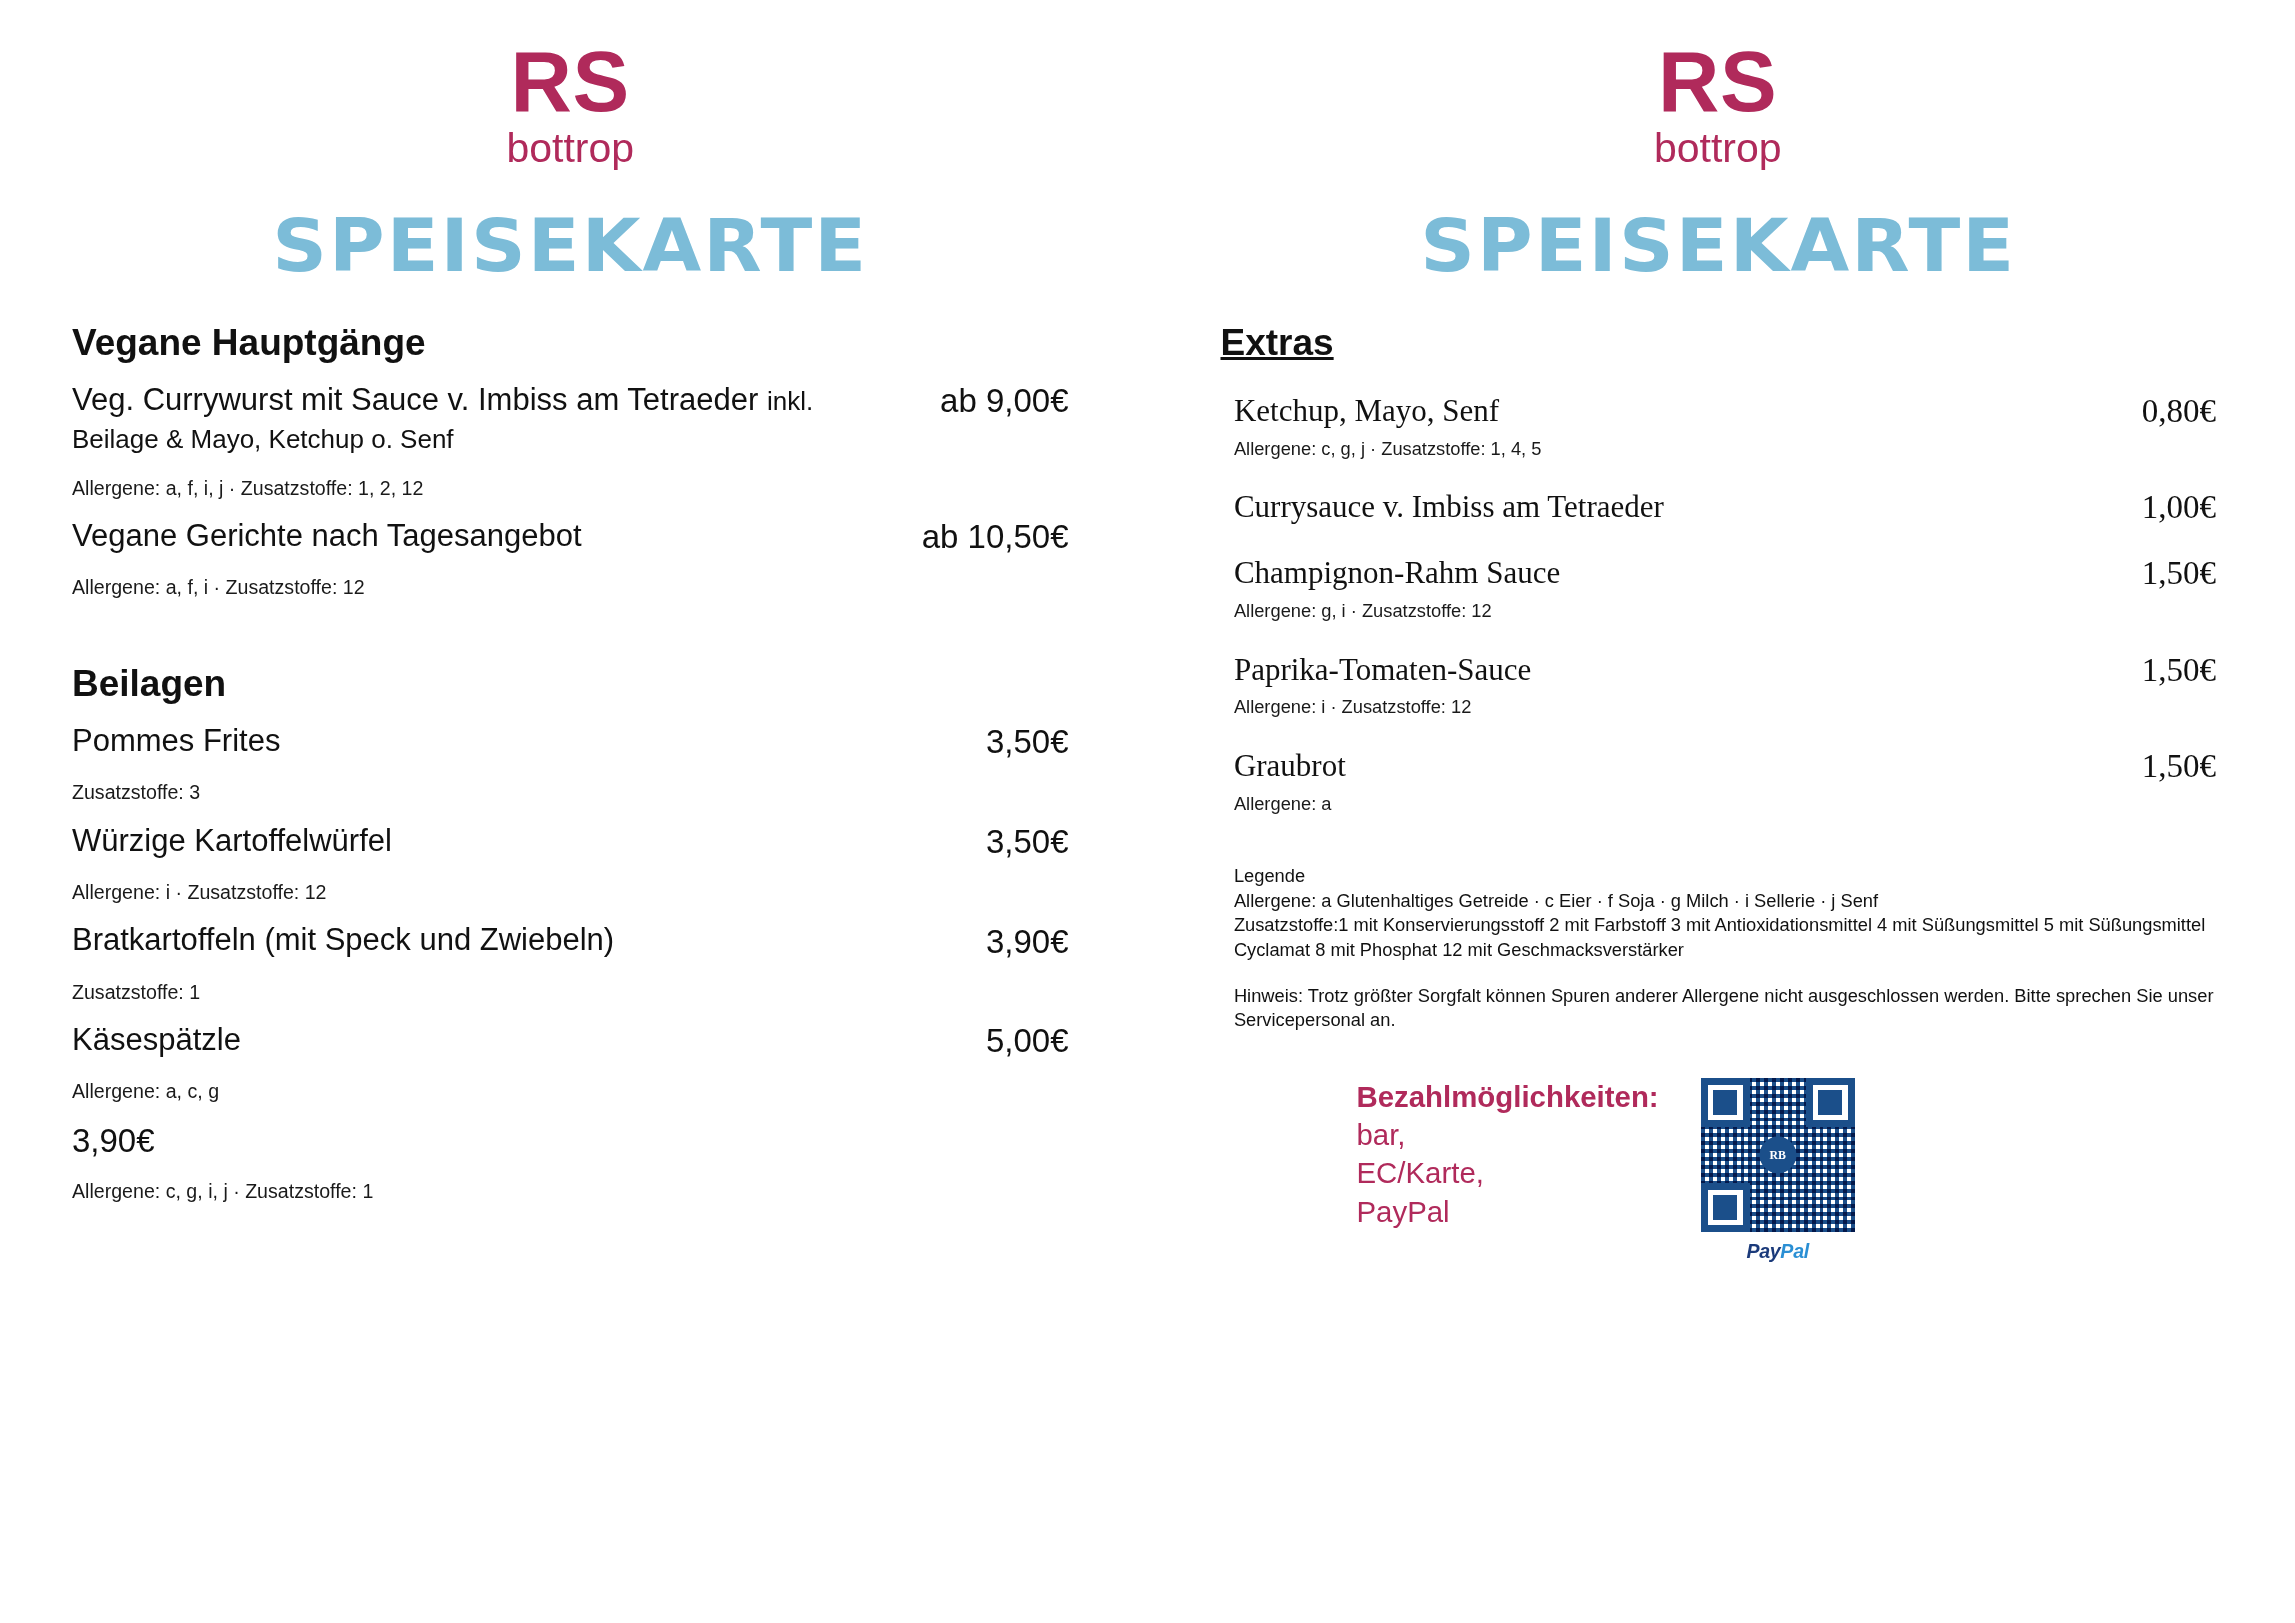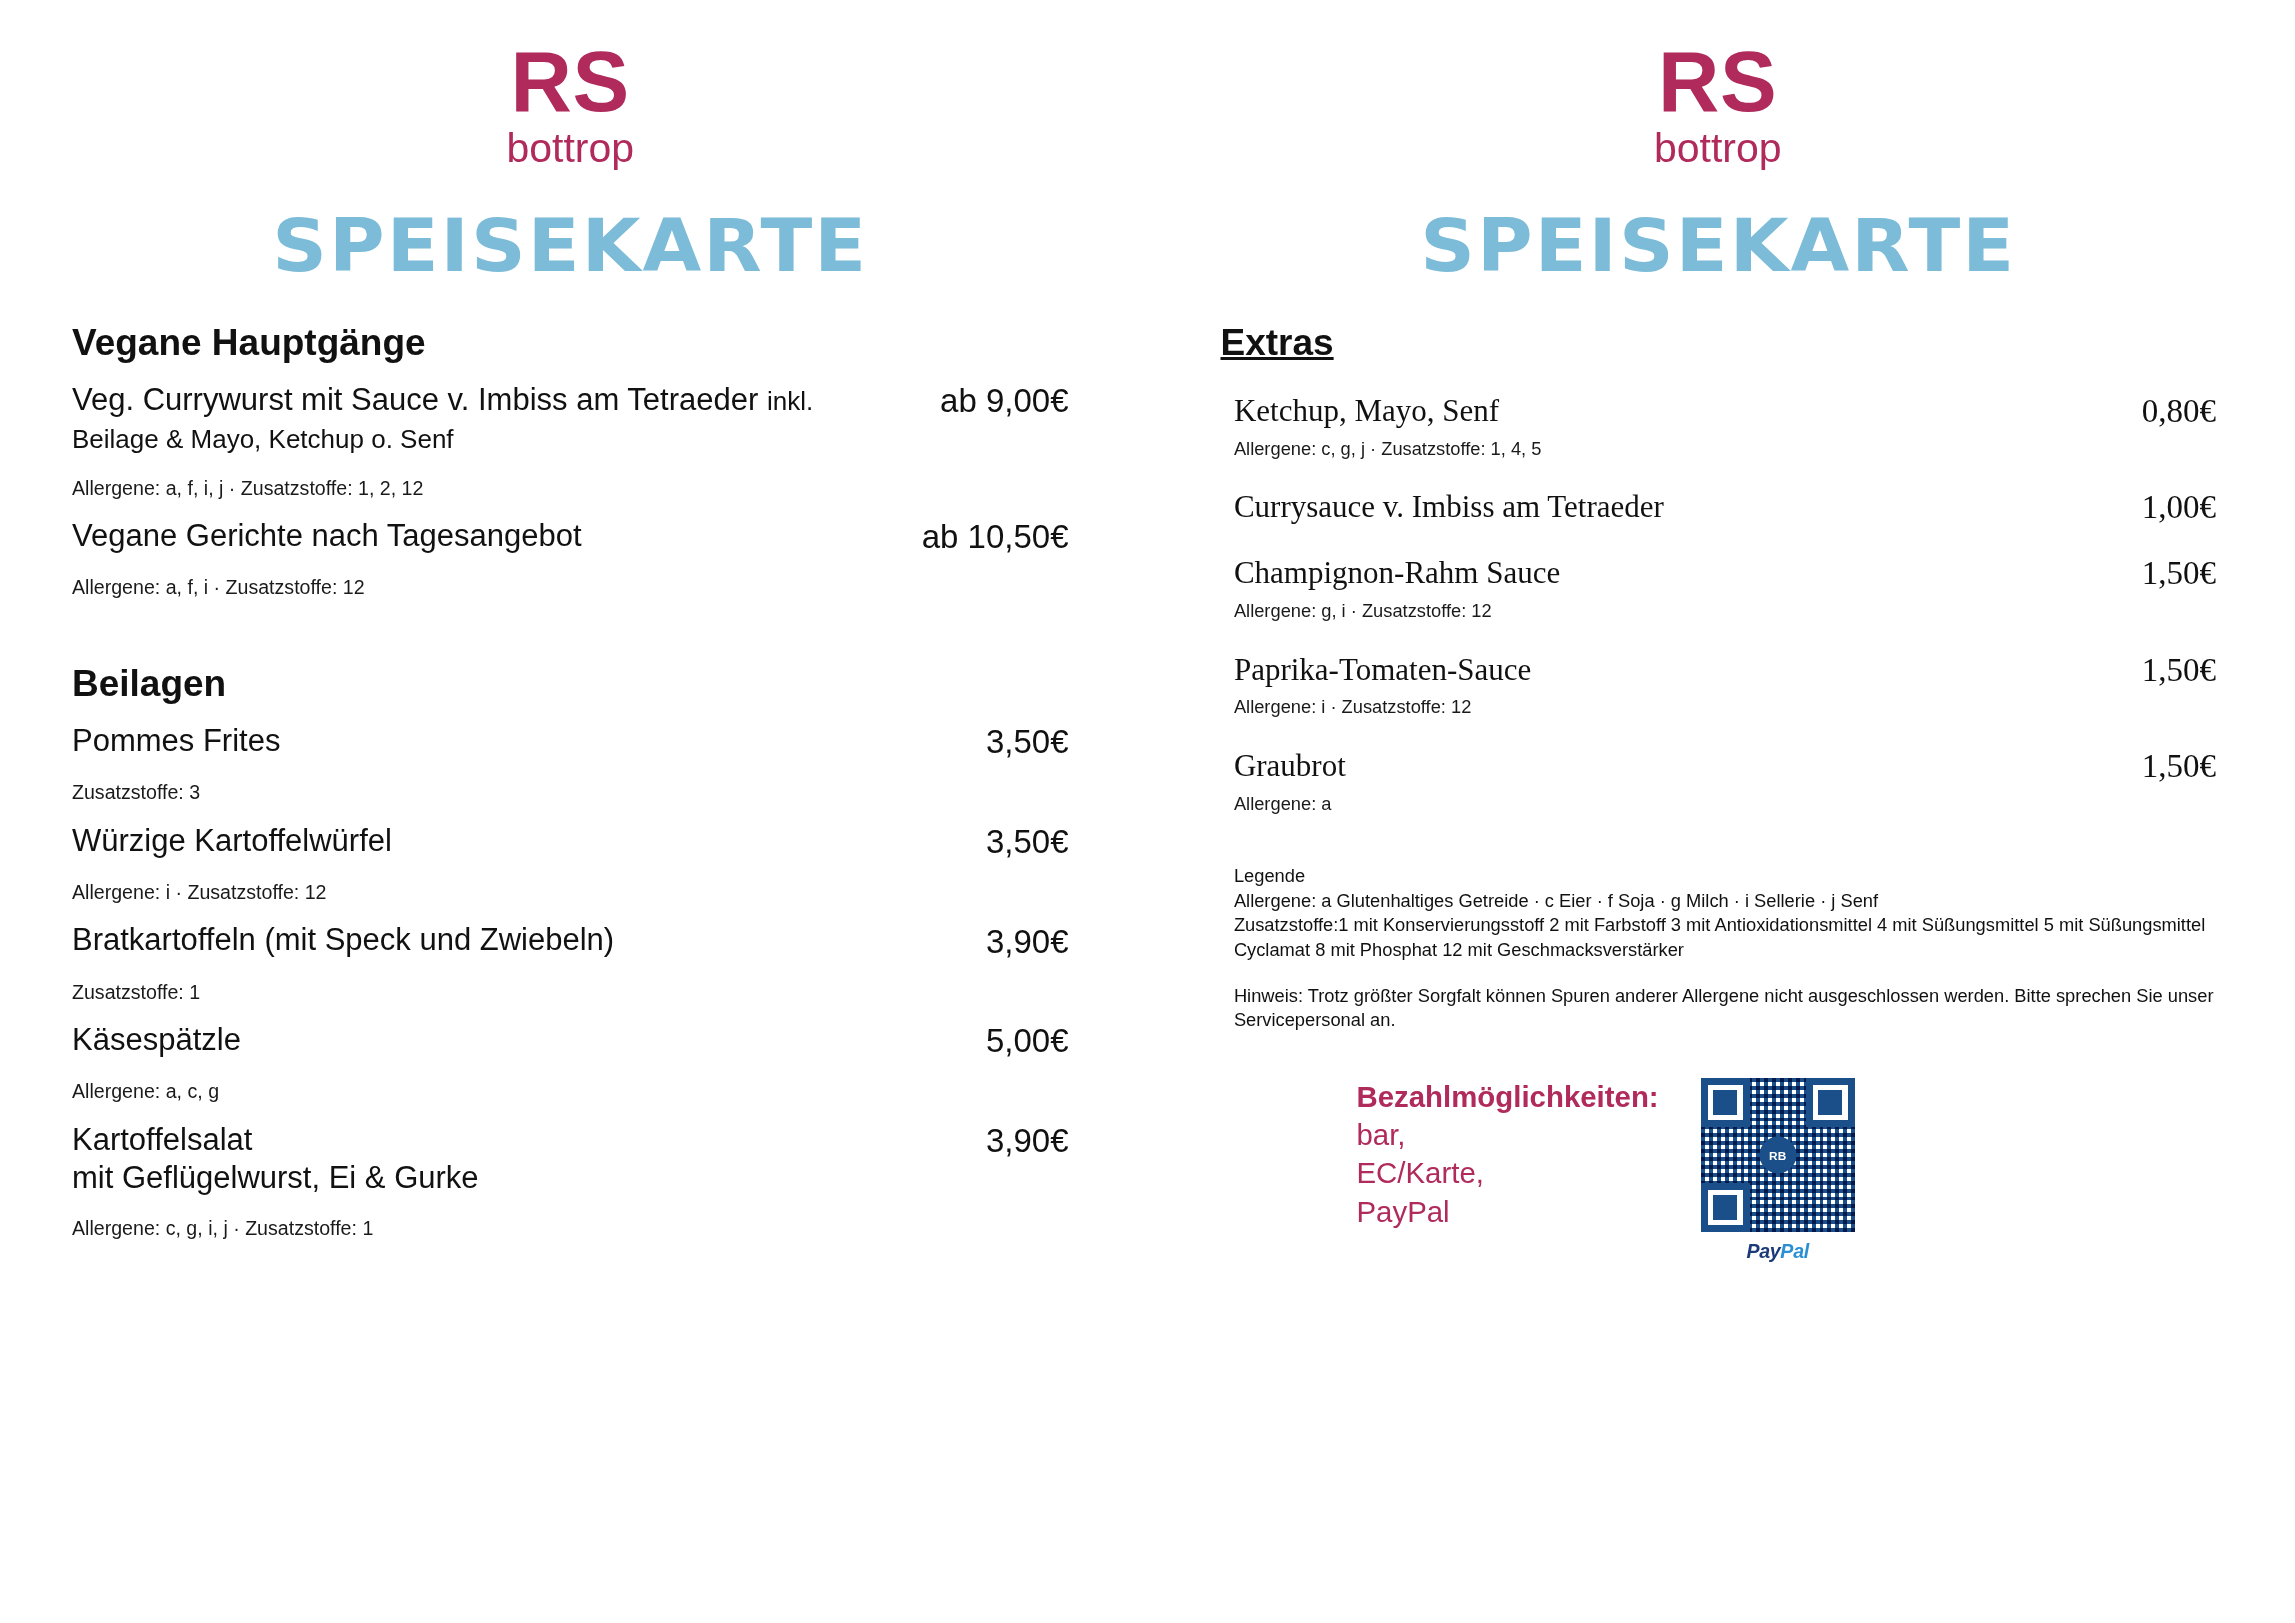--- a/index.html
+++ b/index.html
@@ -211,20 +211,21 @@
     width: 37px;
     height: 37px;
     border-radius: 50%;
     background: #1b4f8a;
     color: #fff;
     font-size: 11.8px;
     display: flex;
     align-items: center;
     justify-content: center;
     font-weight: 700;
+    font-family: Liberation Serif, serif;
   }
   .paypal {
     margin-top: 7.9px;
     font-size: 19.6px;
     font-weight: 700;
     font-style: italic;
     color: #1b3a7a;
     letter-spacing: -0.3px;
   }
   .paypal .pal { color: #2a8fd4; }
@@ -296,24 +297,20 @@
       <div class="item">
         <div class="item-row">
           <div class="item-name">Käsespätzle</div>
           <div class="item-price">5,00€</div>
         </div>
         <div class="item-note">Allergene: a, c, g</div>
       </div>
 
       <div class="item">
         <div class="item-row">
-          <div class="item-name">
-            <div>Kartoffelsalat</div>
-            <div>mit Geflügelwurst, Ei &amp; Gurke</div>
-          </div>
           <div class="item-price">3,90€</div>
         </div>
         <div class="item-note">Allergene: c, g, i, j · Zusatzstoffe: 1</div>
       </div>
     </div>
   </div>
 
   <div class="col col-right">
 
     <div class="logo">

